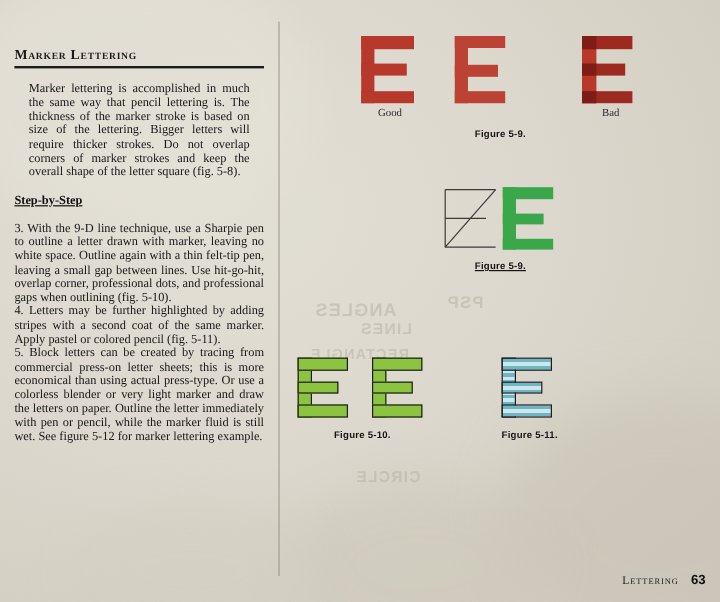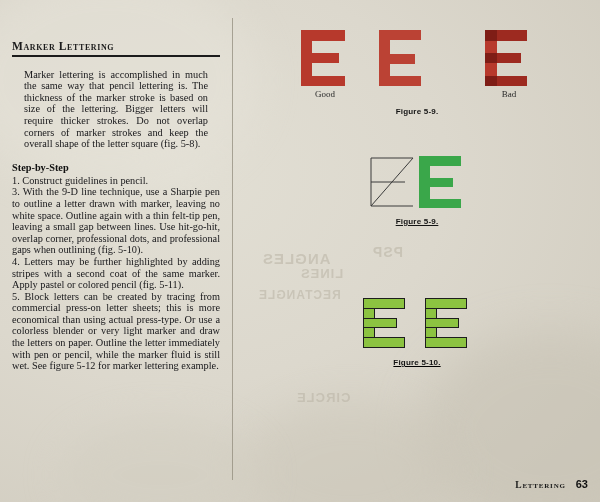--- a/index.html
+++ b/index.html
@@ -81,21 +81,22 @@
     line-height: 11.6px;
     color: #17171a;
     text-align: justify;
     hyphens: auto;
     margin: 12px;
   }
   #sub-head {
     font-weight: bold;
     font-size: 10.3px;
     color: #111;
-    margin: 10px 0 2px 0;
+    margin: 10px 0 12px 0;
+    text-decoration: underline;
   }
   .step {
     font-size: 10.3px;
     line-height: 11.6px;
     color: #17171a;
     text-align: justify;
     margin: 0;
   }
 
   
@@ -144,21 +145,21 @@
     position: absolute;
     right: 12px;
     bottom: 12px;
     display: flex;
     align-items: baseline;
     gap: 10px;
   }
   #footer-label {
     font-family: "Liberation Serif", serif;
     font-variant: small-caps;
-    font-weight: bold;
+    font-weight: normal;
     font-size: 9.5px;
     letter-spacing: .8px;
     color: #1b1b1b;
   }
   #footer-page {
     font-family: "Liberation Sans", sans-serif;
     font-weight: bold;
     font-size: 11px;
     color: #111;
   }
@@ -182,21 +183,20 @@
   <div id="divider"></div>
 
   <div id="left-col">
     <h1 id="section-title">Marker Lettering</h1>
     <div id="title-rule"></div>
 
     <p class="body-text">Marker lettering is accomplished in much the same way that pencil lettering is. The thickness of the marker stroke is based on size of the lettering. Bigger letters will require thicker strokes. Do not overlap corners of marker strokes and keep the overall shape of the letter square (fig. 5-8).</p>
 
     <div id="sub-head">Step-by-Step</div>
 
-    <p class="step">1. Construct guidelines in pencil.</p>
     <p class="step">3. With the 9-D line technique, use a Sharpie pen to outline a letter drawn with marker, leaving no white space. Outline again with a thin felt-tip pen, leaving a small gap between lines. Use hit-go-hit, overlap corner, professional dots, and professional gaps when outlining (fig. 5-10).</p>
     <p class="step">4. Letters may be further highlighted by adding stripes with a second coat of the same marker. Apply pastel or colored pencil (fig. 5-11).</p>
     <p class="step">5. Block letters can be created by tracing from commercial press-on letter sheets; this is more economical than using actual press-type. Or use a colorless blender or very light marker and draw the letters on paper. Outline the letter immediately with pen or pencil, while the marker fluid is still wet. See figure 5-12 for marker lettering example.</p>
   </div>
 
   <div id="right-col">
 
     <div class="fig-row" style="top:4px;">
       <div class="glyphs" style="gap:30px;">
 
@@ -255,21 +255,21 @@
           <div class="bar" style="left:0;top:0;width:42px;height:10px;background:#3aa74a;"></div>
           <div class="bar" style="left:0;top:22px;width:34px;height:9px;background:#3aa74a;"></div>
           <div class="bar" style="left:0;top:43px;width:42px;height:9px;background:#3aa74a;"></div>
         </div>
 
       </div>
       <div class="fig-caption" style="margin-top:9px;text-decoration:underline;">Figure 5-9.</div>
     </div>
 
     <div class="fig-row" style="top:272px;">
-      <div style="display:flex;justify-content:center;gap:62px;align-items:flex-start;text-decoration:underline;">
+      <div style="display:flex;gap:62px;align-items:flex-start;">
 
         <div>
           <div style="display:flex;gap:16px;">
 
             <div style="position:relative;width:46px;height:50px;">
               <div class="bar" style="left:0;top:0;width:12px;height:50px;background:#8cc341;border:1.6px solid #1d1d1d;box-sizing:border-box;"></div>
               <div class="bar" style="left:0;top:0;width:42px;height:11px;background:#8cc341;border:1.6px solid #1d1d1d;box-sizing:border-box;"></div>
               <div class="bar" style="left:0;top:20px;width:34px;height:10px;background:#8cc341;border:1.6px solid #1d1d1d;box-sizing:border-box;"></div>
               <div class="bar" style="left:0;top:39px;width:42px;height:11px;background:#8cc341;border:1.6px solid #1d1d1d;box-sizing:border-box;"></div>
             </div>
@@ -278,20 +278,29 @@
               <div class="bar" style="left:0;top:0;width:12px;height:50px;background:#8cc341;border:1.6px solid #1d1d1d;box-sizing:border-box;"></div>
               <div class="bar" style="left:0;top:0;width:42px;height:11px;background:#8cc341;border:1.6px solid #1d1d1d;box-sizing:border-box;"></div>
               <div class="bar" style="left:0;top:20px;width:34px;height:10px;background:#8cc341;border:1.6px solid #1d1d1d;box-sizing:border-box;"></div>
               <div class="bar" style="left:0;top:39px;width:42px;height:11px;background:#8cc341;border:1.6px solid #1d1d1d;box-sizing:border-box;"></div>
             </div>
 
           </div>
           <div class="fig-caption" style="margin-top:10px;">Figure 5-10.</div>
         </div>
 
+        <div>
+          <div style="position:relative;width:46px;height:50px;">
+            <div class="bar" style="left:0;top:0;width:12px;height:50px;background:repeating-linear-gradient(to bottom,#6bb7c6 0 3px,#cfe6ea 3px 6px);border:1.4px solid #1d1d1d;box-sizing:border-box;"></div>
+            <div class="bar" style="left:0;top:0;width:42px;height:11px;background:repeating-linear-gradient(to bottom,#6bb7c6 0 3px,#cfe6ea 3px 6px);border:1.4px solid #1d1d1d;box-sizing:border-box;"></div>
+            <div class="bar" style="left:0;top:20px;width:34px;height:10px;background:repeating-linear-gradient(to bottom,#6bb7c6 0 3px,#cfe6ea 3px 6px);border:1.4px solid #1d1d1d;box-sizing:border-box;"></div>
+            <div class="bar" style="left:0;top:39px;width:42px;height:11px;background:repeating-linear-gradient(to bottom,#6bb7c6 0 3px,#cfe6ea 3px 6px);border:1.4px solid #1d1d1d;box-sizing:border-box;"></div>
+          </div>
+          <div class="fig-caption" style="margin-top:10px;">Figure 5-11.</div>
+        </div>
 
       </div>
     </div>
 
   </div>
 
   <div id="footer">
     <span id="footer-label">Lettering</span>
     <span id="footer-page">63</span>
   </div>

